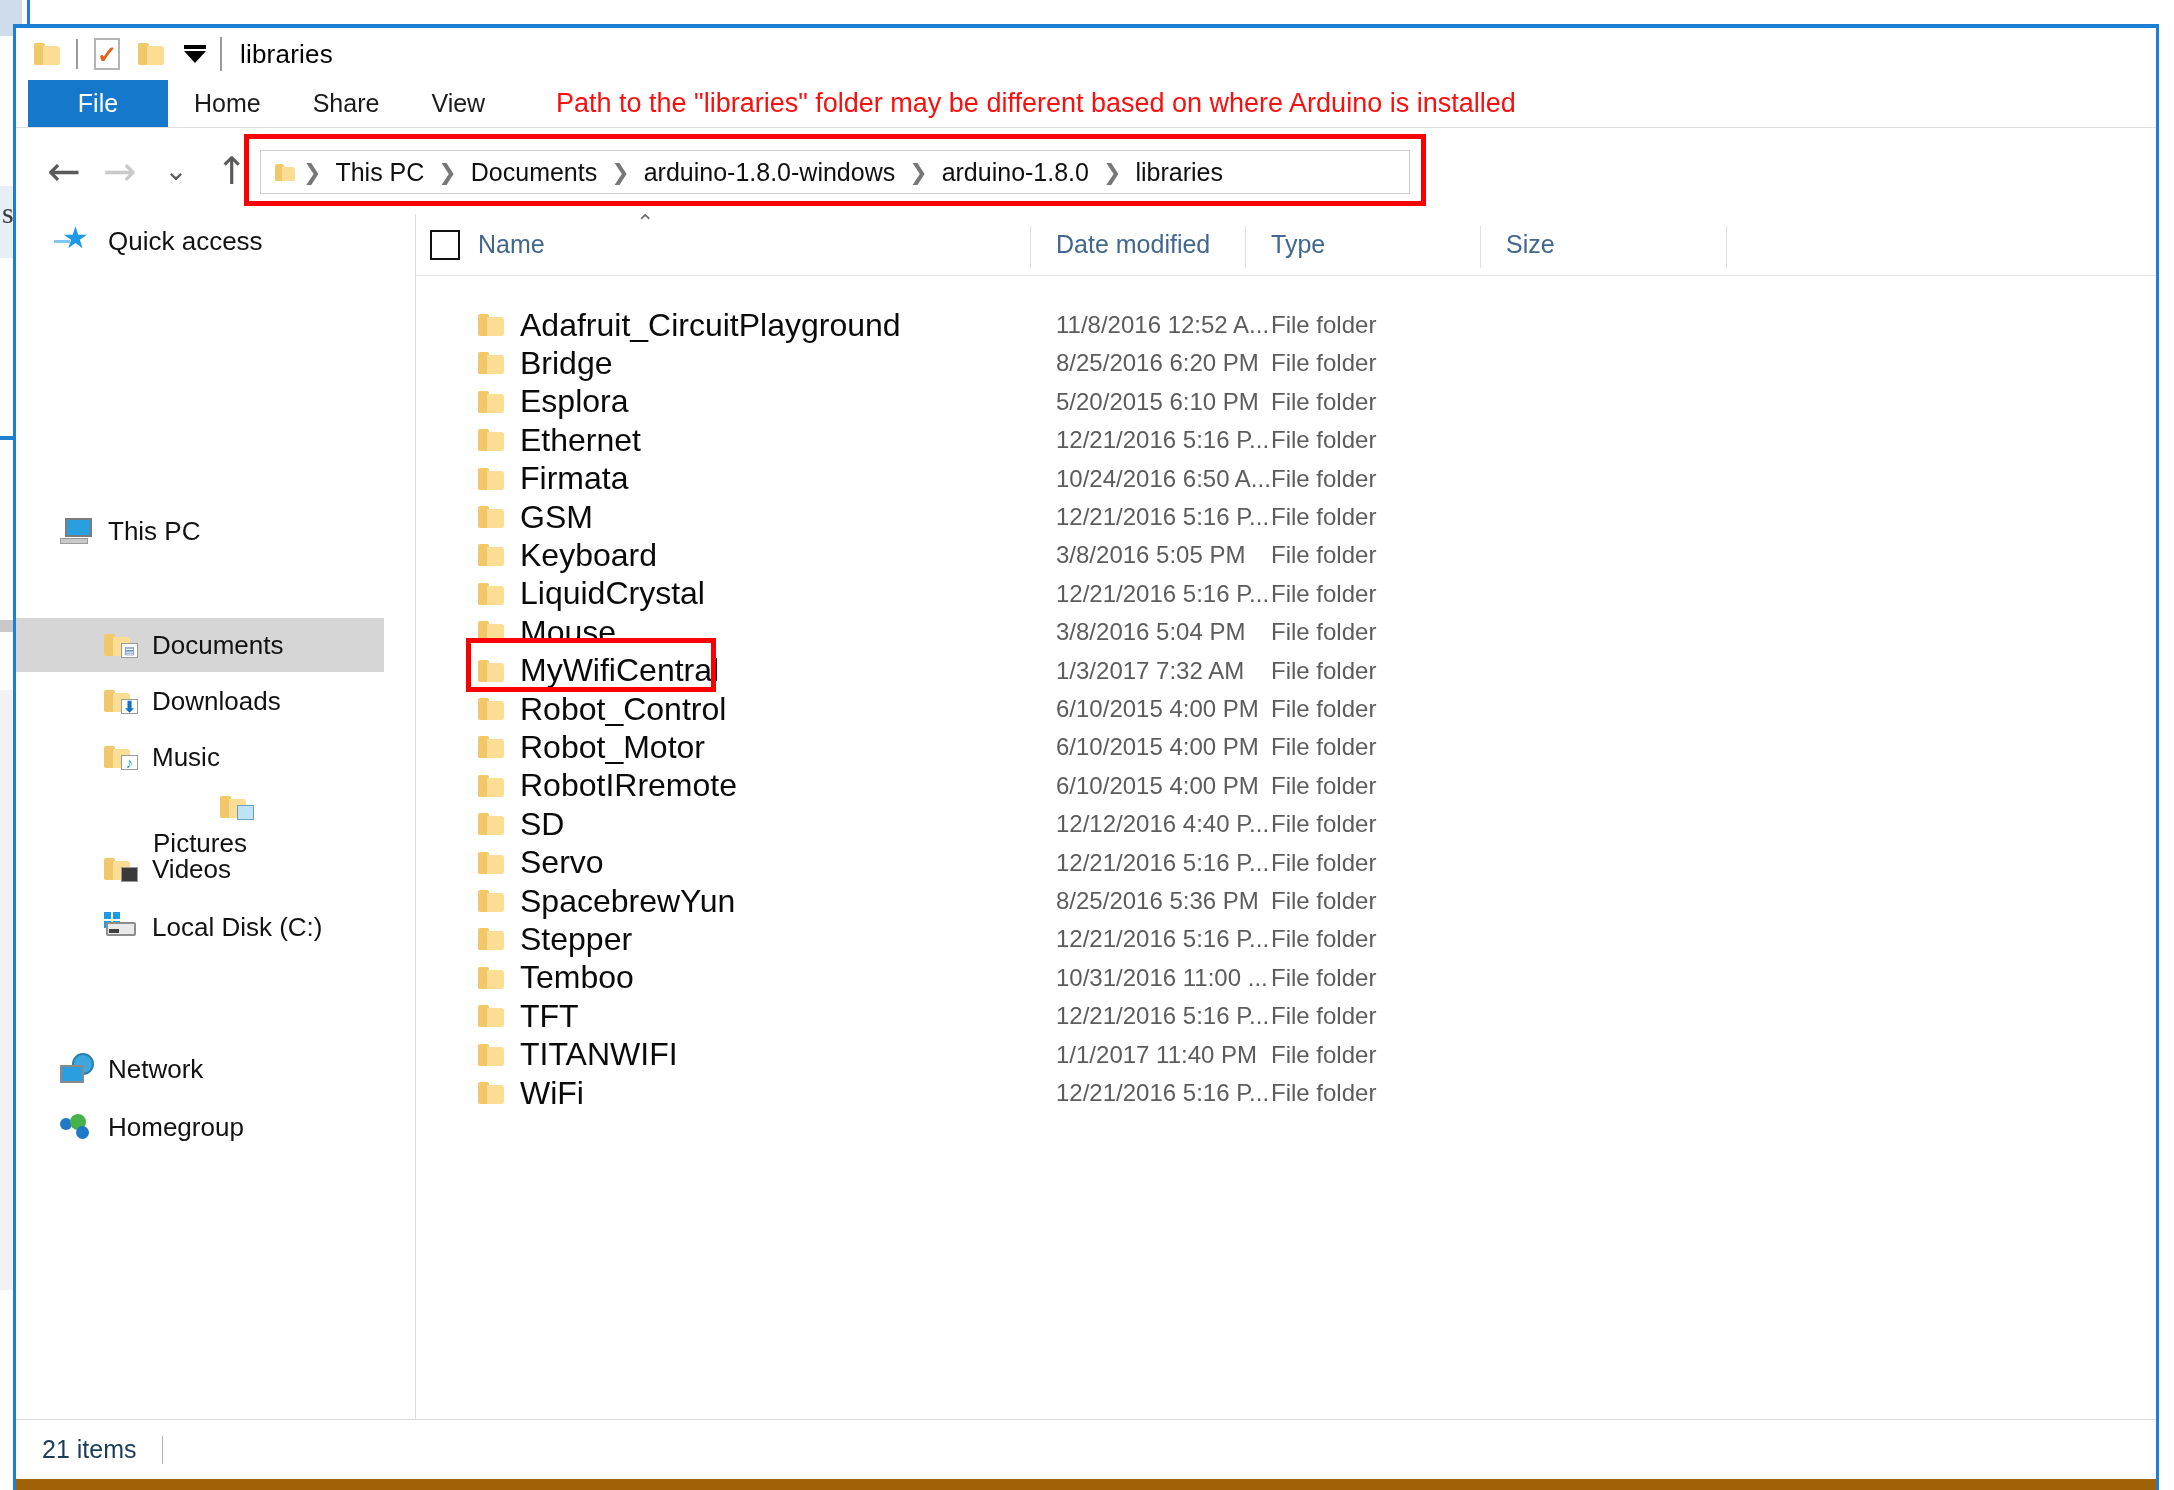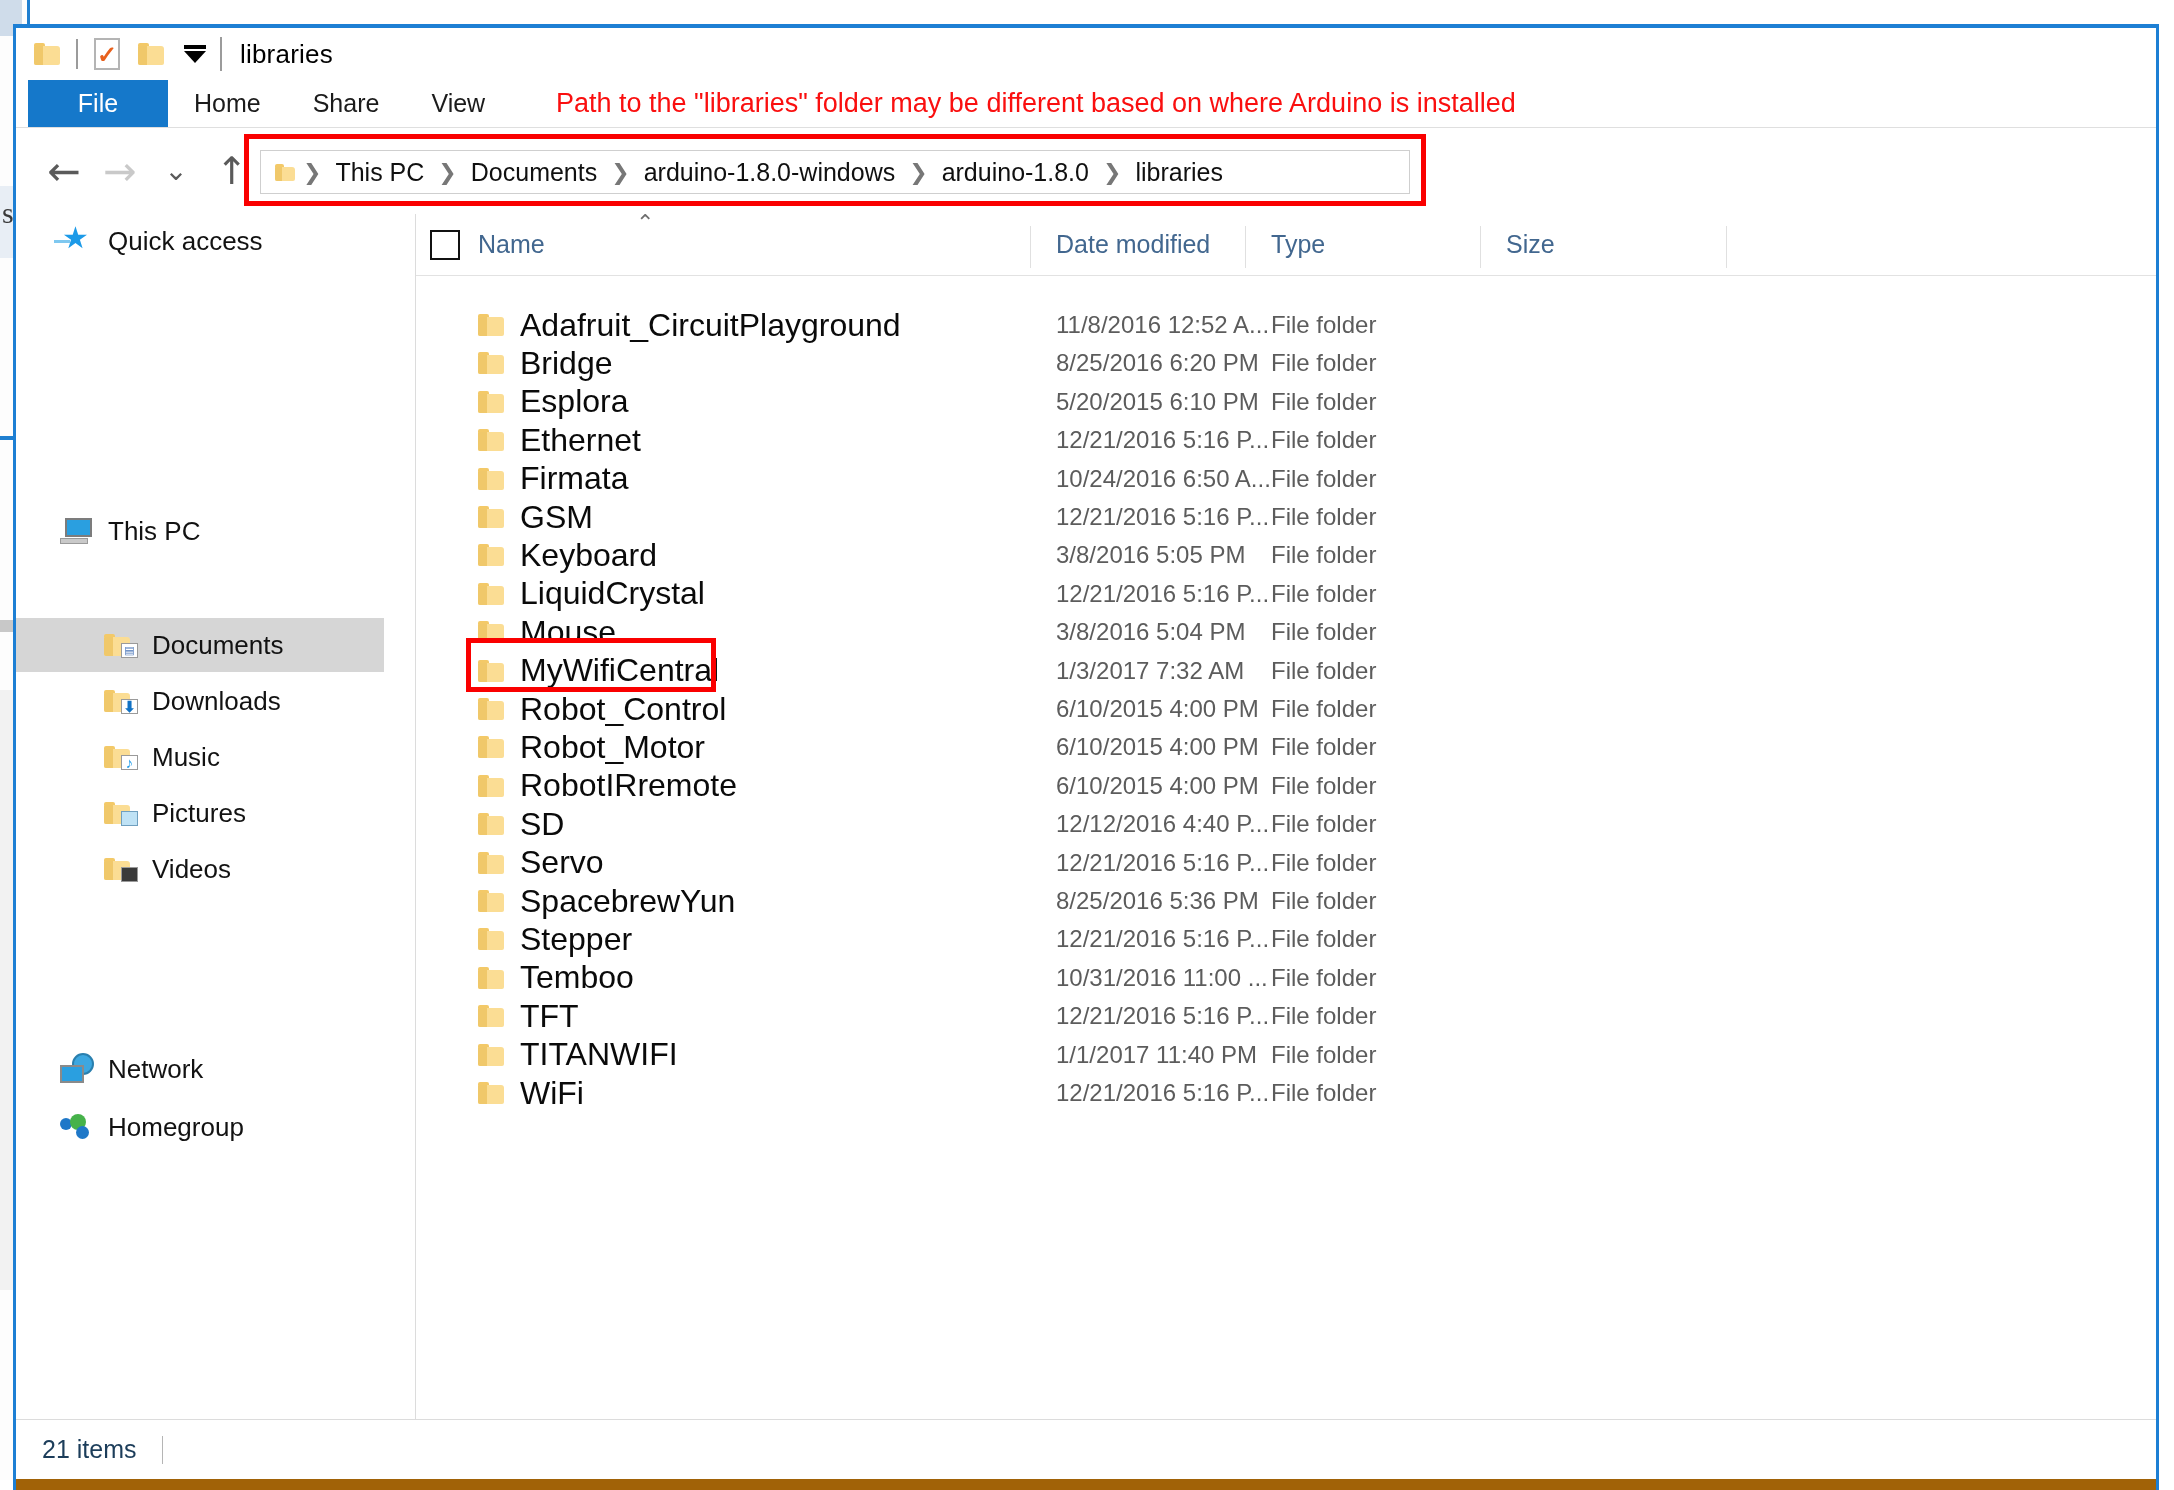--- a/index.html
+++ b/index.html
@@ -598,21 +598,21 @@
               <span class="folder f">
                 <span class="tab"></span>
                 <span class="body"></span>
                 <span class="lip"></span>
               </span>
               <span class="bdg mus">♪</span>
             </span>
           </span>
           <span>Music</span>
         </div>
-        <div class="side-item" style="top: 572px;">
+        <div class="side-item" style="top: 572px; flex-direction: column;">
           <span class="side-ico" style="margin-left:84px">
             <span class="fold-badge">
               <span class="folder f">
                 <span class="tab"></span>
                 <span class="body"></span>
                 <span class="lip"></span>
               </span>
               <span class="bdg pic"></span>
             </span>
           </span>
@@ -623,20 +623,35 @@
             <span class="fold-badge">
               <span class="folder f">
                 <span class="tab"></span>
                 <span class="body"></span>
                 <span class="lip"></span>
               </span>
               <span class="bdg vid"></span>
             </span>
           </span>
           <span>Videos</span>
+        </div>
+        <div class="side-item" style="top: 686px;">
+          <span class="side-ico" style="margin-left:84px">
+            <span class="ico-disk">
+              <span class="winflag">
+                <i></i>
+                <i></i>
+                <i></i>
+                <i></i>
+              </span>
+              <span class="box"></span>
+              <span class="led"></span>
+            </span>
+          </span>
+          <span>Local Disk (C:)</span>
         </div>
         <div class="side-item" style="top: 828px;">
           <span class="side-ico" style="margin-left:40px">
             <span class="ico-network">
               <span class="globe"></span>
               <span class="mon"></span>
             </span>
           </span>
           <span>Network</span>
         </div>

